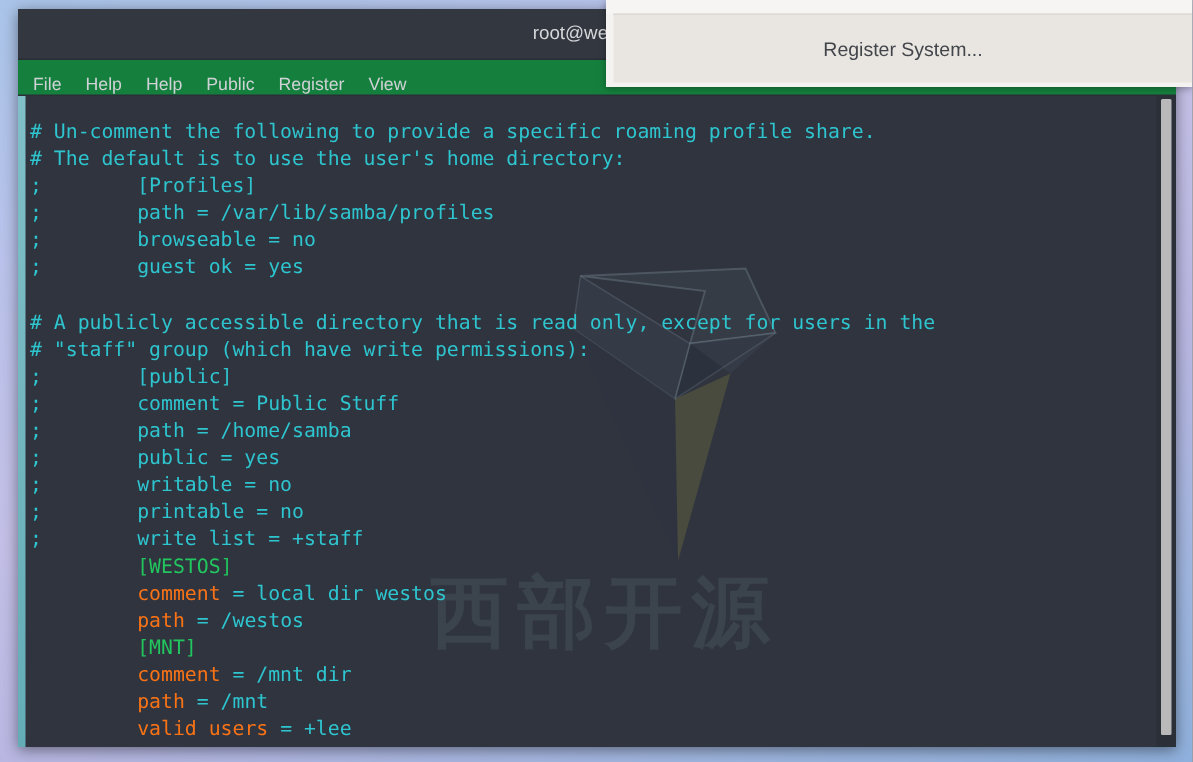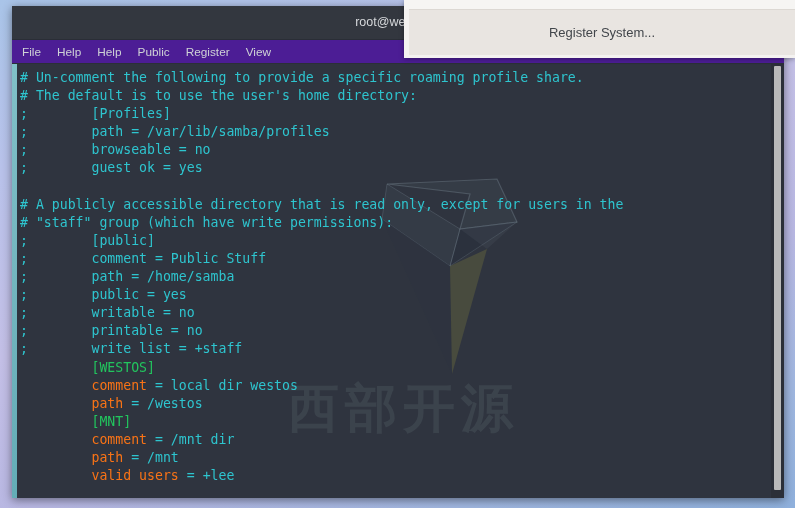--- a/index.html
+++ b/index.html
@@ -50,24 +50,24 @@
     line-height: 33px;
     text-align: center;
     color: #d6d8db;
     font-size: 12.5px;
     white-space: nowrap;
     overflow: hidden;
   }
 
   #menubar {
     height: 24px;
-    background: #4c1d95;
+    background: #15803d;
     border-bottom: 1px solid #2b2f38;
     display: flex;
-    align-items: center;
+    align-items: flex-end;
     padding-left: 10px;
     box-sizing: border-box;
   }
   .menu-item {
     color: #cfd2d6;
     font-size: 11.8px;
     margin-right: 16px;
     cursor: default;
     white-space: nowrap;
   }
@@ -126,21 +126,21 @@
     color: rgba(150,170,170,0.13);
     font-family: "DejaVu Sans", sans-serif;
     pointer-events: none;
     white-space: nowrap;
   }
 
   
   #code {
     position: absolute;
     left: 8px;
-    top: 5px;
+    top: 16px;
     right: 14px;
     font-family: "DejaVu Sans Mono", monospace;
     font-size: 13.2px;
     line-height: 18.1px;
     white-space: pre;
     color: #2ec5cf;
     letter-spacing: 0px;
   }
   .ln { display: block; height: 18.1px; }
   .c-cyan   { color: #2ec5cf; }

